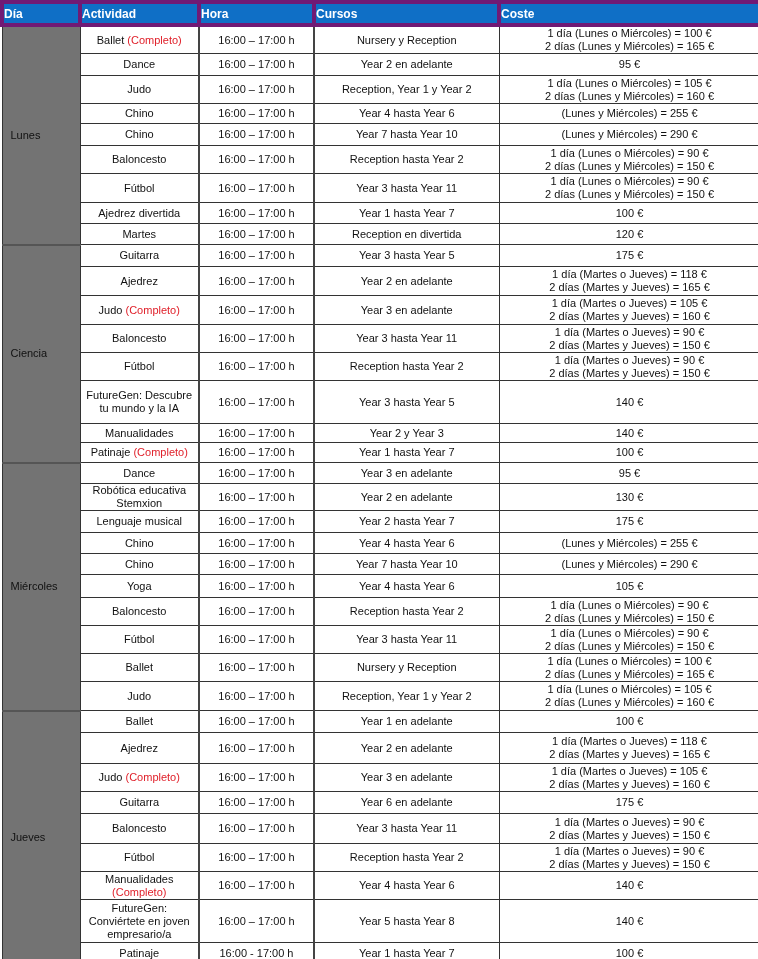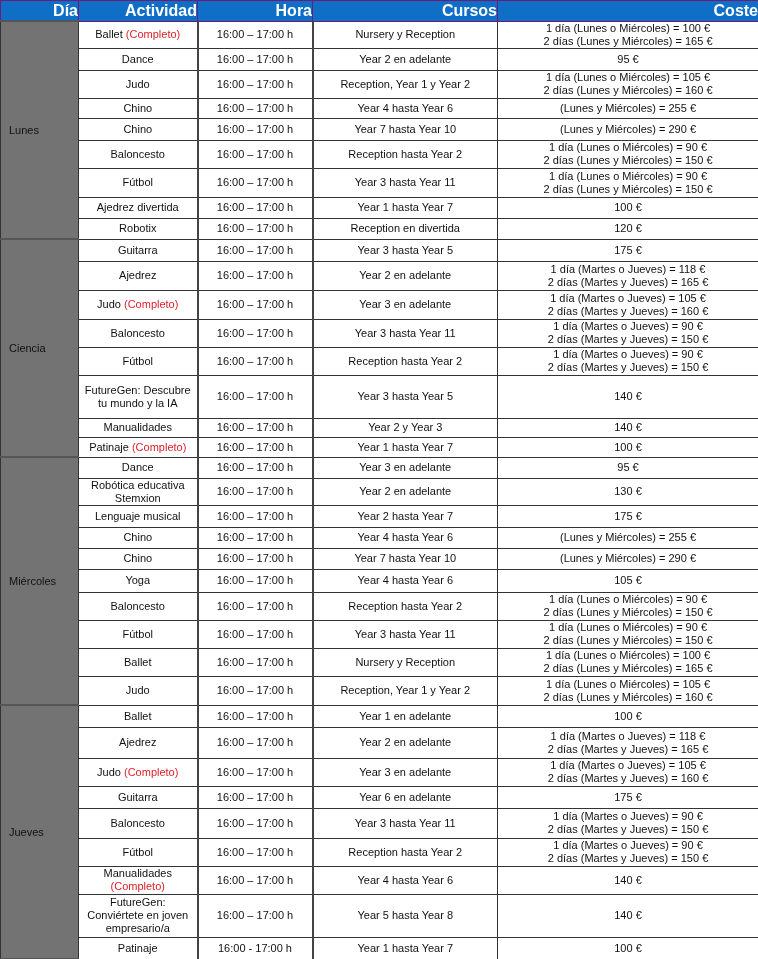--- a/index.html
+++ b/index.html
@@ -3,21 +3,21 @@
 <meta charset="utf-8">
 <style>
   html, body { margin:0; padding:0; background:#ffffff; }
   body { width:758px; height:959px; overflow:hidden; font-family:"Liberation Sans", sans-serif; }
   table.sched { border-collapse:collapse; table-layout:fixed; width:758px; font-size:11px; color:#111; }
   table.sched col.c-dia { width:78px; }
   table.sched col.c-act { width:119px; }
   table.sched col.c-hora { width:115px; }
   table.sched col.c-cur { width:185px; }
   table.sched col.c-cost { width:261px; }
-  th { background:#0f6fc6; color:#ffffff; font-weight:bold; font-size:16px; height:19px; padding:0; border:1px solid #701a75; text-align:right; }
+  th { background:#0f6fc6; color:#ffffff; font-weight:bold; font-size:12px; height:19px; padding:0; border:4px solid #701a75; text-align:left; }
   td { border:1px solid #333; text-align:center; vertical-align:middle; padding:0 2px; line-height:13px; }
   td.dia { background:#737373; text-align:left; padding-left:8px; border-top:2px solid #555; border-bottom:2px solid #555; }
   td.act, td.hora { border-right:2px solid #444; }
   .red { color:#e0202a; }
   .costline { display:block; }
 </style>
 </head>
 <body>
 
 <table class="sched">
@@ -101,21 +101,21 @@
       </tr>
       <tr style="height: 21px;">
         <td class="act"><span>Ajedrez divertida</span></td>
         <td class="hora">16:00 – 17:00 h</td>
         <td>Year 1 hasta Year 7</td>
         <td>
           <span class="costline">100 €</span>
         </td>
       </tr>
       <tr style="height: 21px;">
-        <td class="act"><span>Robotix</span></td>
+        <td class="act"><span>Martes</span></td>
         <td class="hora">16:00 – 17:00 h</td>
         <td>Reception en divertida</td>
         <td>
           <span class="costline">120 €</span>
         </td>
       </tr>
       <tr style="height: 22px;">
         <td class="dia" rowspan="8">Ciencia</td>
         <td class="act"><span>Guitarra</span></td>
         <td class="hora">16:00 – 17:00 h</td>

